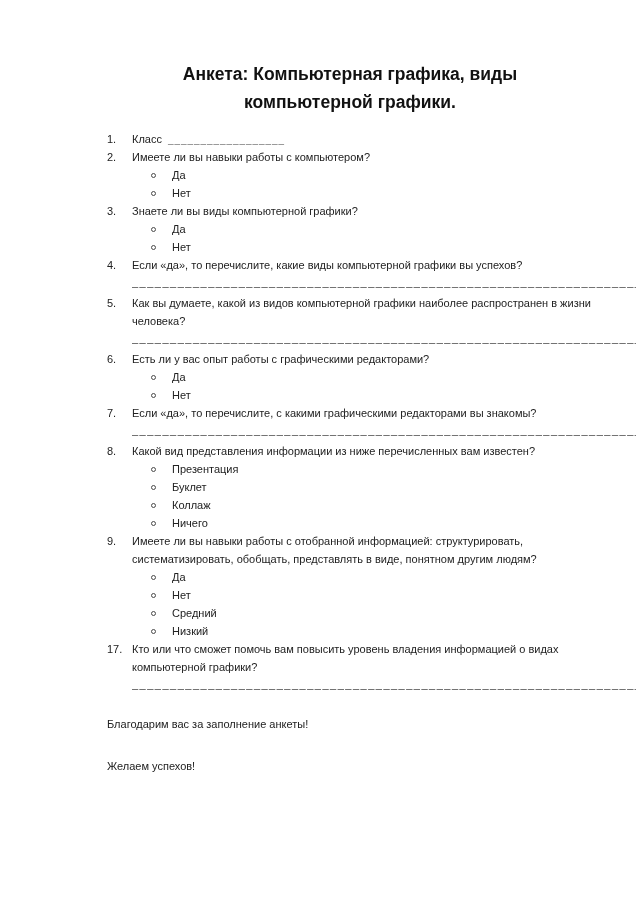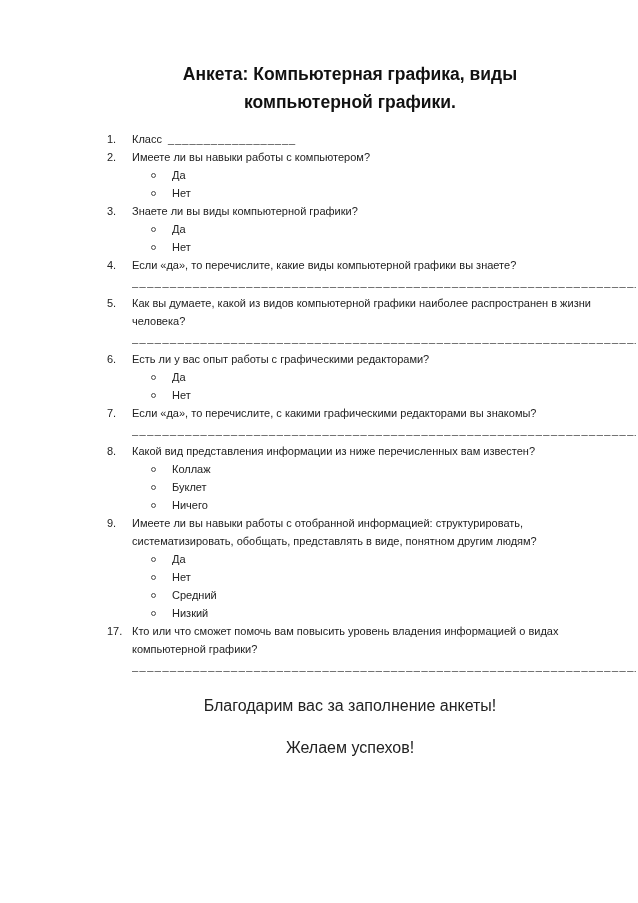--- a/index.html
+++ b/index.html
@@ -67,28 +67,28 @@
     white-space: nowrap;
     letter-spacing: 1.5px;
     color: #3c3c3c;
     font-size: 11px;
   }
   
   .blank-short {
     letter-spacing: 1px;
     color: #3c3c3c;
     white-space: nowrap;
+    font-family: Liberation Serif, serif;
   }
   
   .footer {
     margin-top: 19px;
     margin-left: 107px;
     width: 486px;
-    text-align: center;
-    font-size: 16px;
+    font-size: 11px;
     line-height: 18px;
     color: #222222;
   }
   .footer-line2 { margin-top: 24px; }
 </style>
 </head>
 <body>
 
 <div class="page">
 
@@ -124,21 +124,21 @@
       <span class="opt-bullet"></span>
       <span class="opt-label">Да</span>
     </div>
     <div class="opt-row">
       <span class="opt-bullet"></span>
       <span class="opt-label">Нет</span>
     </div>
 
     <div class="q-row">
       <span class="q-num">4.</span>
-      <span class="q-body q-text">Если «да», то перечислите, какие виды компьютерной графики вы знаете?</span>
+      <span class="q-body q-text">Если «да», то перечислите, какие виды компьютерной графики вы успехов?</span>
     </div>
     <div class="q-row">
       <span class="q-num"></span>
       <span class="q-body">
           <div class="answer-line">__________________________________________________________________________________________</div>
         </span>
     </div>
 
     <div class="q-row">
       <span class="q-num">5.</span>
@@ -174,25 +174,29 @@
           <div class="answer-line">__________________________________________________________________________________________</div>
         </span>
     </div>
 
     <div class="q-row">
       <span class="q-num">8.</span>
       <span class="q-body q-text">Какой вид представления информации из ниже перечисленных вам известен?</span>
     </div>
     <div class="opt-row">
       <span class="opt-bullet"></span>
+      <span class="opt-label">Презентация</span>
+    </div>
+    <div class="opt-row">
+      <span class="opt-bullet"></span>
+      <span class="opt-label">Буклет</span>
+    </div>
+    <div class="opt-row">
+      <span class="opt-bullet"></span>
       <span class="opt-label">Коллаж</span>
-    </div>
-    <div class="opt-row">
-      <span class="opt-bullet"></span>
-      <span class="opt-label">Буклет</span>
     </div>
     <div class="opt-row">
       <span class="opt-bullet"></span>
       <span class="opt-label">Ничего</span>
     </div>
 
     <div class="q-row">
       <span class="q-num">9.</span>
       <span class="q-body q-text">Имеете ли вы навыки работы с отобранной информацией: структурировать, систематизировать, обобщать, представлять в виде, понятном другим людям?</span>
     </div>

